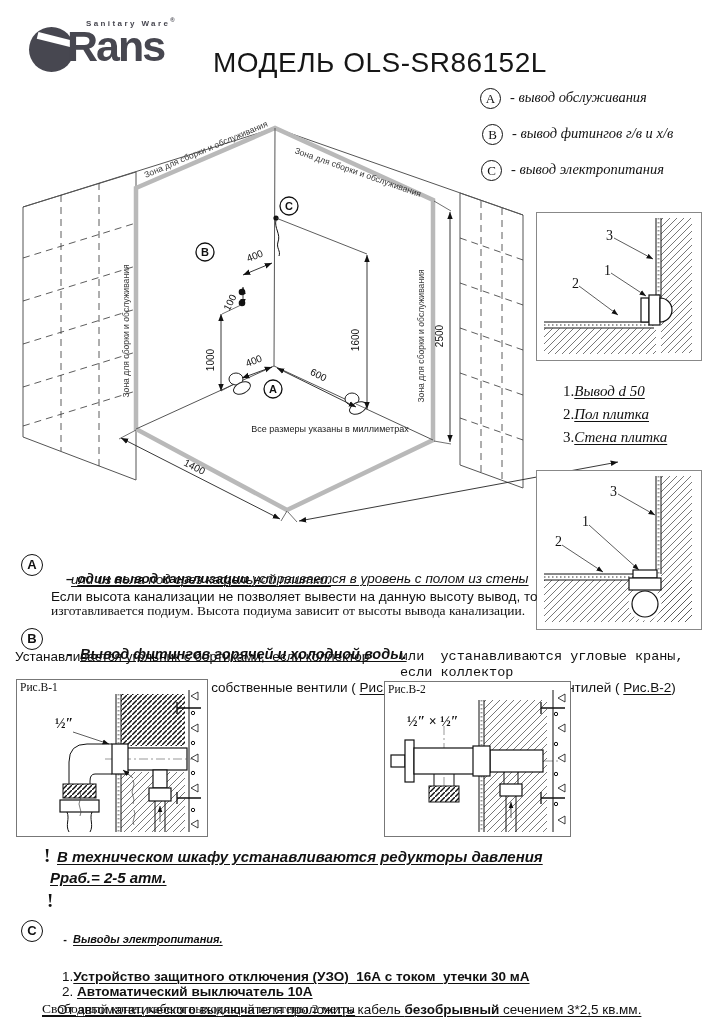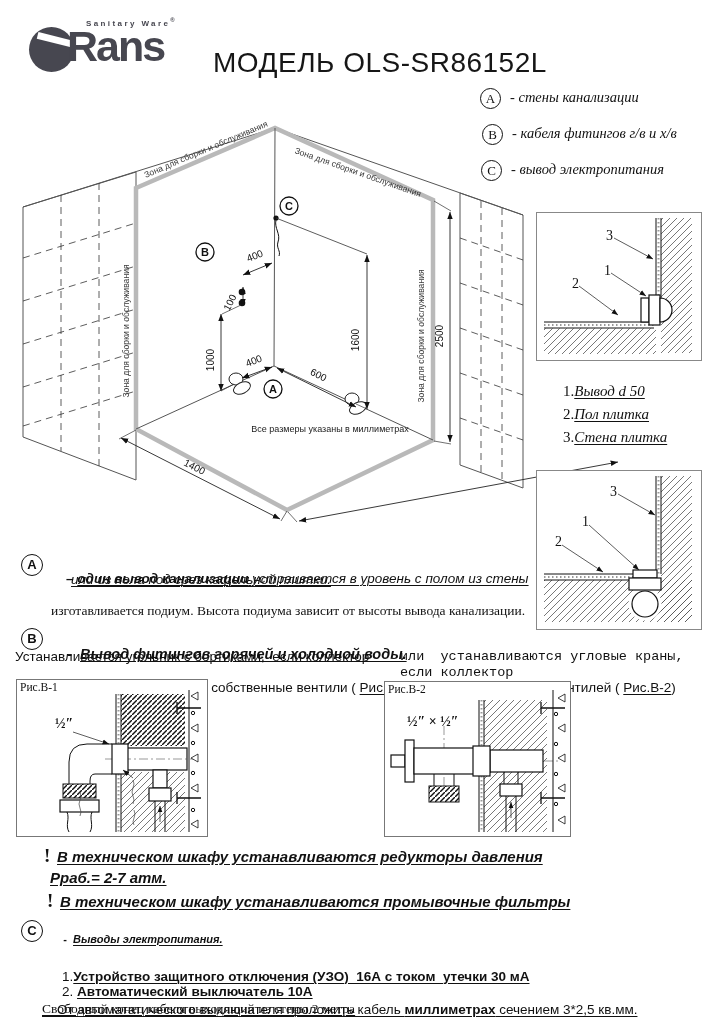--- a/index.html
+++ b/index.html
@@ -52,23 +52,23 @@
     </div>
     <div class="abs" style="left:86px;top:17px;font-weight:bold;font-size:8px;letter-spacing:2.4px;color:#474750;">
       <span>Sanitary Ware</span><sup style="font-size:6px;letter-spacing:0;">®</sup>
     </div>
     <div class="abs" style="left:67px;top:22px;font-weight:bold;font-size:43px;letter-spacing:-2px;color:#474750;">Rans</div>
   </div>
   <div class="abs" style="left:213px;top:47px;font-size:28px;letter-spacing:0.5px;color:#161616;">МОДЕЛЬ OLS-SR86152L</div>
 
   <div>
     <div class="lgc" style="left:480;top:88px;left:480px;">A</div>
-    <div class="lgt" style="left:510px;top:89px;">- стены канализации</div>
+    <div class="lgt" style="left:510px;top:89px;">- вывод обслуживания</div>
     <div class="lgc" style="left:482px;top:124px;">B</div>
-    <div class="lgt" style="left:512px;top:125px;">- кабеля фитингов г/в и х/в</div>
+    <div class="lgt" style="left:512px;top:125px;">- вывод фитингов г/в и х/в</div>
     <div class="lgc" style="left:481px;top:160px;">C</div>
     <div class="lgt" style="left:511px;top:161px;">- вывод электропитания</div>
   </div>
 
   <svg class="abs" style="left:0;top:108px;" width="724" height="452" viewBox="0 0 724 452">
     <defs>
       <marker id="ar" viewBox="0 0 10 10" refX="9" refY="5" markerWidth="9" markerHeight="9" orient="auto-start-reverse">
         <path d="M0,1.5 L9,5 L0,8.5 Z" fill="#111"></path>
       </marker>
       <pattern id="h1" width="7" height="7" patternUnits="userSpaceOnUse">
@@ -240,20 +240,21 @@
       <text class="co" x="19" y="76">2</text>
       <path class="ldr" d="M26,75 L67,102"></path>
     </g>
   </svg>
 
   <div class="cmark" style="left:21px;top:554px;">A</div>
   <div class="abs t" style="left:51px;top:555px;">
     <span class="b">–</span><span> </span><span class="bi u">один вывод канализации</span><span class="it u"> устраивается в уровень с полом из стены</span>
   </div>
   <div class="abs t it u" style="left:71px;top:572px;">или из пола под срез кафельной плитки.</div>
+  <div class="abs t" style="left:51px;top:589px;">Если высота канализации не позволяет вывести на данную высоту вывод, то</div>
   <div class="abs t" style="left:51px;top:603px;font-family:Liberation Serif, serif;">изготавливается подиум. Высота подиума зависит от высоты вывода канализации.</div>
 
   <div class="cmark" style="left:21px;top:628px;">B</div>
   <div class="abs t" style="left:51px;top:629px;font-size:14.5px;">
     <span class="b">-</span><span>  </span><span class="bi u">Вывод фитингов горячей и холодной воды.</span>
   </div>
   <div class="abs t" style="left:15px;top:649px;">Устанавливается угольник с бортиками,  если коллектор</div>
   <div class="abs t" style="left:15px;top:664px;">
     <span>в техническом шкафу имеет собственные вентили ( </span><span class="u">Рис.В-1</span><span>)</span>
   </div>
@@ -339,32 +340,31 @@
         <circle cx="171" cy="92" r="1.7" fill="#fff" stroke="#111"></circle>
         <circle cx="171" cy="122" r="1.7" fill="#fff" stroke="#111"></circle>
       </g>
       <text class="figsize" x="22" y="44">½″ × ½″</text>
     </svg>
     <div class="figlabel" style="left:3px;top:1px;">Рис.В-2</div>
   </div>
 
   <div class="bang" style="left:44px;top:845px;">!</div>
   <div class="warnline" style="left:57px;top:848px;">В техническом шкафу устанавливаются редукторы давления</div>
-  <div class="warnline" style="left:50px;top:869px;">Рраб.= 2-7 атм.</div>
+  <div class="warnline" style="left:50px;top:869px;">Рраб.= 2-5 атм.</div>
   <div class="bang" style="left:47px;top:890px;">!</div>
-  <div class="warnline" style="left:60px;top:893px;">В техническом шкафу устанавливаются промывочные фильтры</div>
 
   <div class="cmark" style="left:21px;top:920px;">C</div>
   <div class="abs t" style="left:51px;top:920px;font-size:11px;">
     <span class="b">-</span><span>  </span><span class="bi u">Выводы электропитания.</span>
   </div>
   <div class="abs t" style="left:47px;top:953px;">
     <span>1.</span><span class="b u">Устройство защитного отключения (УЗО)  16А с током  утечки 30 мА</span>
   </div>
   <div class="abs t" style="left:47px;top:968px;">
     <span>2. </span><span class="b u">Автоматический выключатель 10А</span>
   </div>
   <div class="abs t u" style="left:42px;top:986px;">
-    <span>От автомататического выключателя проложить кабель </span><span class="b">миллиметрах</span><span> сечением 3*2,5 кв.мм.</span>
+    <span>От автомататического выключателя проложить кабель </span><span class="b">безобрывный</span><span> сечением 3*2,5 кв.мм.</span>
   </div>
   <div class="abs t u" style="left:42px;top:1001px;font-family:Liberation Serif, serif;">Свободный конец кабеля выходящий из стены 2 метра</div>
 
 </div>
 
 </body></html>

